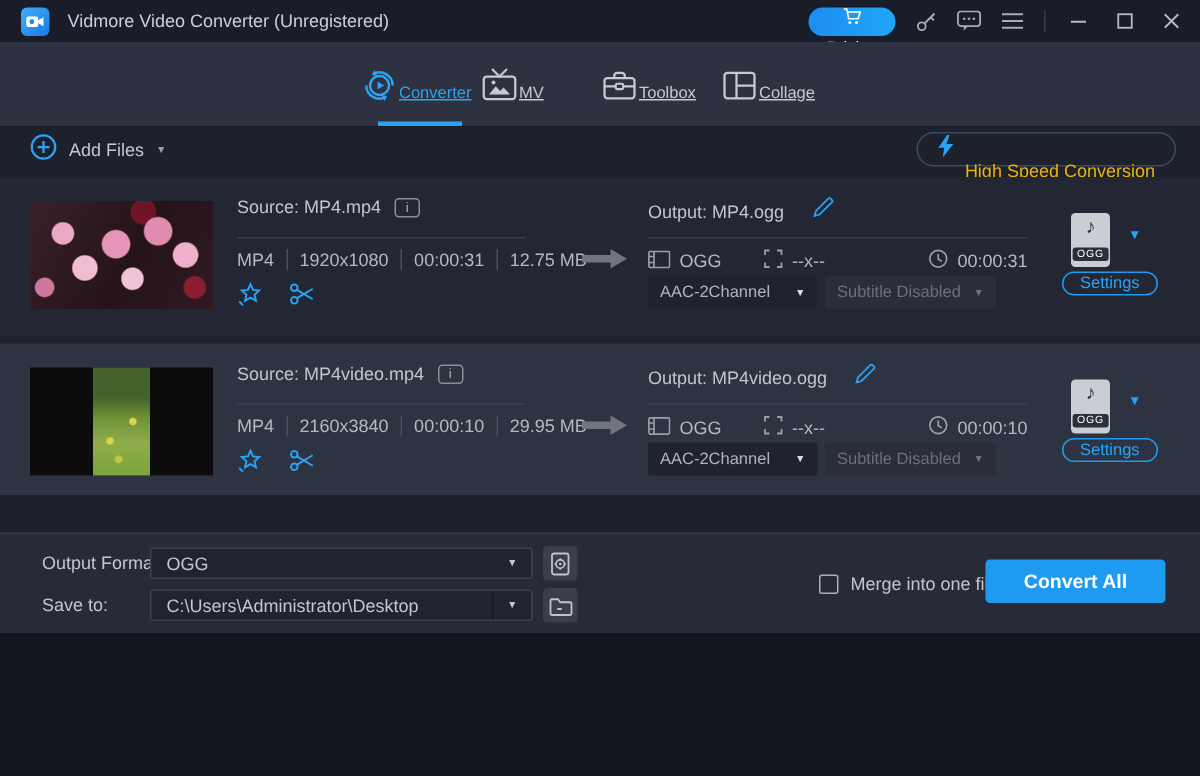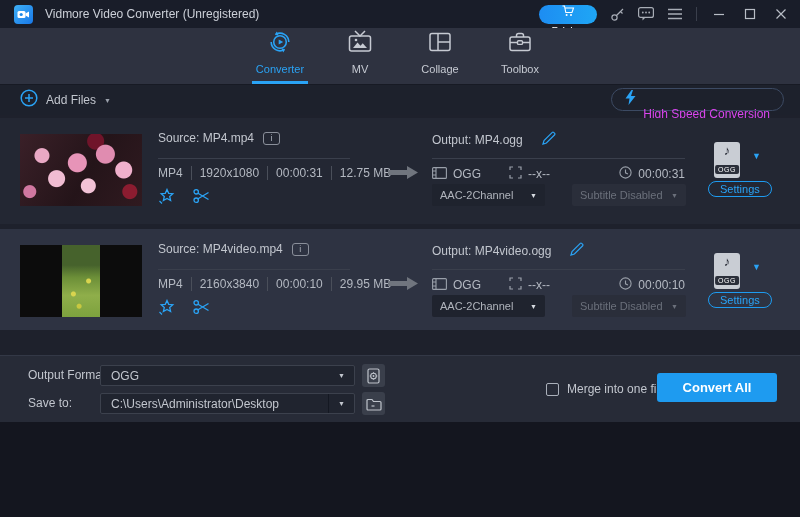--- a/index.html
+++ b/index.html
@@ -18,40 +18,40 @@
                  color:#fff; font-size:11px; display:flex; align-items:center; gap:6px;
                  padding:0 12px; cursor:pointer;flex-direction:column; }
   .tb-ico { display:flex; align-items:center; cursor:pointer; }
   .tb-sep { width:1px; height:14px; background:#3a3f4c; }
   .win-btn { display:flex; align-items:center; padding:0 3px; cursor:pointer; }
 
   
   .nav { position:absolute; top:28px; left:0; right:0; height:57px; background:#2e3240;
          display:flex; justify-content:center; align-items:flex-end; gap:0;
          border-bottom:1px solid #171a24; }
-  .nav-tab { width:80px; display:flex; flex-direction:column; align-items:center;
-             padding-bottom:9px; position:relative; cursor:pointer; color:#c6cad2; }
+  .nav-tab { width:80px; display:flex; align-items:center;
+             padding-bottom:9px; position:relative; cursor:pointer; color:#c6cad2;text-decoration:underline; }
   .nav-tab .nt-label { font-size:11px; margin-top:4px; }
   .nav-tab.active { color:#2aa3f5; }
   .nav-tab.active::after { content:""; position:absolute; bottom:0; left:12px; right:12px;
                            height:3px; background:#2aa3f5; }
 
   
   .toolbar { position:absolute; top:85px; left:0; right:0; height:30px; background:#1d212c;
              display:flex; align-items:center; }
   .add-files { display:flex; align-items:center; gap:8px; margin-left:20px; cursor:pointer; }
   .add-files .af-label { font-size:12px; color:#c2c6ce; }
   .seg { position:absolute; left:322px; top:0; height:30px; display:flex; align-items:center; }
   .seg-active { background:#3a3f4c; border-radius:12px; padding:3px 17px; font-size:12px;
                 color:#e9ebef; cursor:pointer; }
   .seg-idle { margin-left:15px; font-size:12px; color:#9aa0ab; cursor:pointer; padding:3px 8px; }
   .hsc { position:absolute; right:16px; top:3px; height:23px; border:1px solid #3c4a63;
          border-radius:12px; display:flex; align-items:center; gap:7px; padding:0 13px;
          cursor:pointer; }
-  .hsc .hsc-label { font-size:12px; color:#d946ef;margin-top:28px; }
+  .hsc .hsc-label { font-size:12px; color:#eab308;margin-top:28px; }
   .caret { font-size:7px; color:#9aa0ab; }
 
   
   .row { position:absolute; left:0; right:0; }
   .row1 { top:118px; height:106px; background:#232733; }
   .row2 { top:229px; height:101px; background:#2e3342; }
   .thumb { position:absolute; left:20px; top:16px; width:122px; height:72px; cursor:pointer; }
   .thumb-blossom { background-color:#241419;
     background-image:
       radial-gradient(circle at 18% 30%, #e9a8c4 0 7px, transparent 8px),
@@ -91,21 +91,21 @@
   .out-meta { position:absolute; left:432px; top:48px; width:253px; display:flex;
               align-items:center; font-size:12px; color:#b4b9c2; }
   .om-g { display:flex; align-items:center; gap:6px; }
   .om-dims { margin-left:28px; }
   .om-time { margin-left:auto; }
   .dd { position:absolute; top:66px; height:22px; border-radius:2px; display:flex;
         align-items:center; font-size:11px; padding:0 8px; cursor:pointer; }
   .dd .dd-caret { margin-left:auto; font-size:7px; }
   .dd-audio { left:432px; width:113px; background:#1f232e; color:#b0b4bc; }
   .dd-audio .dd-caret { color:#d8dce2; }
-  .dd-sub { left:572px; width:114px; background:#2a2e3a; color:#6b707b; }
+  .dd-sub { left:550px; width:114px; background:#2a2e3a; color:#6b707b; }
   .dd-sub .dd-caret { color:#6b707b; }
   .fmt-doc { position:absolute; left:714px; top:24px; width:26px; height:36px;
              background:#c9cdd4; border-radius:3px; text-align:center; cursor:pointer; }
   .fmt-doc .note { font-size:13px; color:#2b2f3a; line-height:18px; }
   .fmt-doc .badge { position:absolute; left:50%; transform:translateX(-50%); bottom:4px;
                     background:#2b2f3a; color:#fff; font-size:7px; padding:1px 3px;
                     border-radius:2px; letter-spacing:0.5px; }
   .fmt-caret { position:absolute; left:752px; top:33px; font-size:9px; color:#2aa3f5; cursor:pointer; }
   .settings-btn { position:absolute; left:708px; top:63px; border:1px solid #1e9bf0;
                   border-radius:9px; color:#2aa3f5; font-size:11px; padding:1px 11px;
@@ -217,36 +217,36 @@
             <rect x="2.5" y="7" width="21" height="15" rx="2" fill="none" stroke="#c6cad2" stroke-width="1.5"></rect>
             <path d="M6 19 l4.5 -5.5 3 3.2 2.2 -2.4 4.3 4.7 z" fill="#c6cad2"></path>
             <circle cx="9" cy="11" r="1.3" fill="#c6cad2"></circle>
           </svg>
       </span>
       <span class="nt-label">MV</span>
     </div>
     <div class="nav-tab">
       <span>
         <svg width="26" height="26" viewBox="0 0 26 26">
-            <rect x="3" y="4.5" width="20" height="17" rx="2" fill="none" stroke="#c6cad2" stroke-width="1.5"></rect>
-            <path d="M11 4.5 V21.5 M11 13 H23" fill="none" stroke="#c6cad2" stroke-width="1.5"></path>
-          </svg>
-      </span>
-      <span class="nt-label">Collage</span>
-    </div>
-    <div class="nav-tab">
-      <span>
-        <svg width="26" height="26" viewBox="0 0 26 26">
             <path d="M9.5 8 V6.5 a2 2 0 0 1 2 -2 h3 a2 2 0 0 1 2 2 V8" fill="none" stroke="#c6cad2" stroke-width="1.5"></path>
             <rect x="3" y="8" width="20" height="13.5" rx="2" fill="none" stroke="#c6cad2" stroke-width="1.5"></rect>
             <path d="M3 13.5 h7.5 M15.5 13.5 H23" fill="none" stroke="#c6cad2" stroke-width="1.5"></path>
             <rect x="10.5" y="11.8" width="5" height="3.6" rx="1" fill="none" stroke="#c6cad2" stroke-width="1.4"></rect>
           </svg>
       </span>
       <span class="nt-label">Toolbox</span>
+    </div>
+    <div class="nav-tab">
+      <span>
+        <svg width="26" height="26" viewBox="0 0 26 26">
+            <rect x="3" y="4.5" width="20" height="17" rx="2" fill="none" stroke="#c6cad2" stroke-width="1.5"></rect>
+            <path d="M11 4.5 V21.5 M11 13 H23" fill="none" stroke="#c6cad2" stroke-width="1.5"></path>
+          </svg>
+      </span>
+      <span class="nt-label">Collage</span>
     </div>
   </div>
 
   <div class="toolbar">
     <div class="add-files">
       <span>
         <svg width="18" height="18" viewBox="0 0 18 18">
             <circle cx="9" cy="9" r="7.8" fill="none" stroke="#2aa3f5" stroke-width="1.5"></circle>
             <path d="M9 5 V13 M5 9 H13" stroke="#2aa3f5" stroke-width="1.5"></path>
           </svg>

